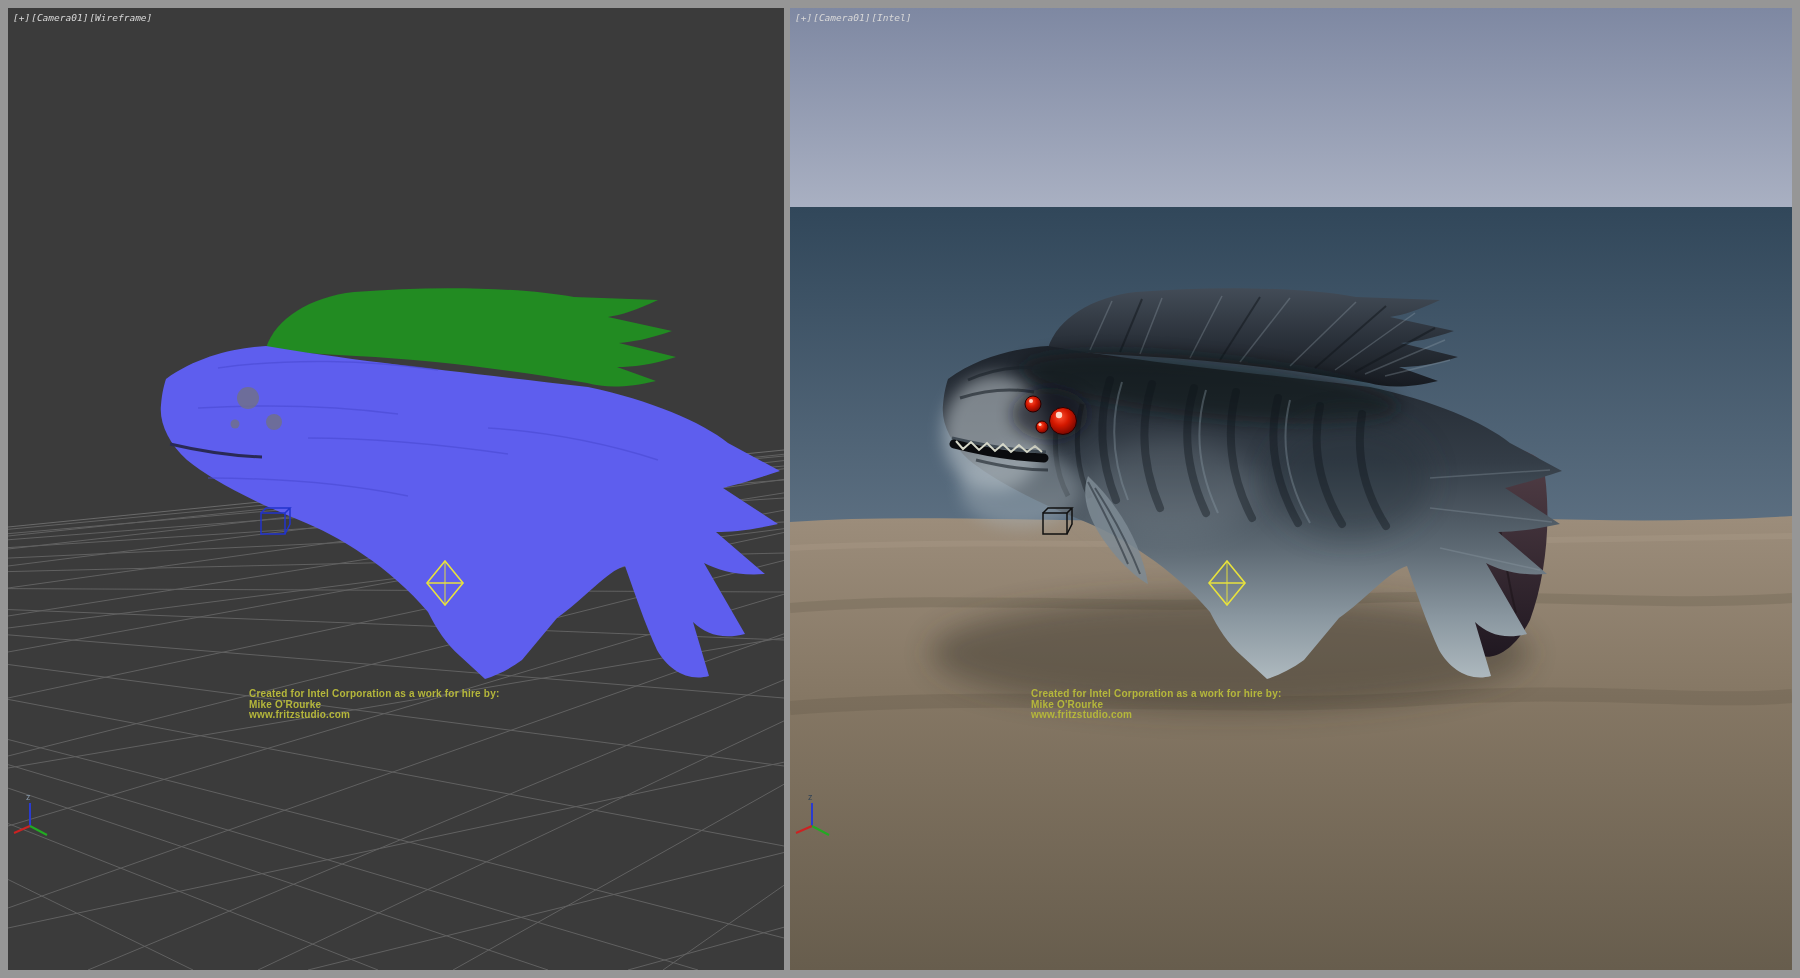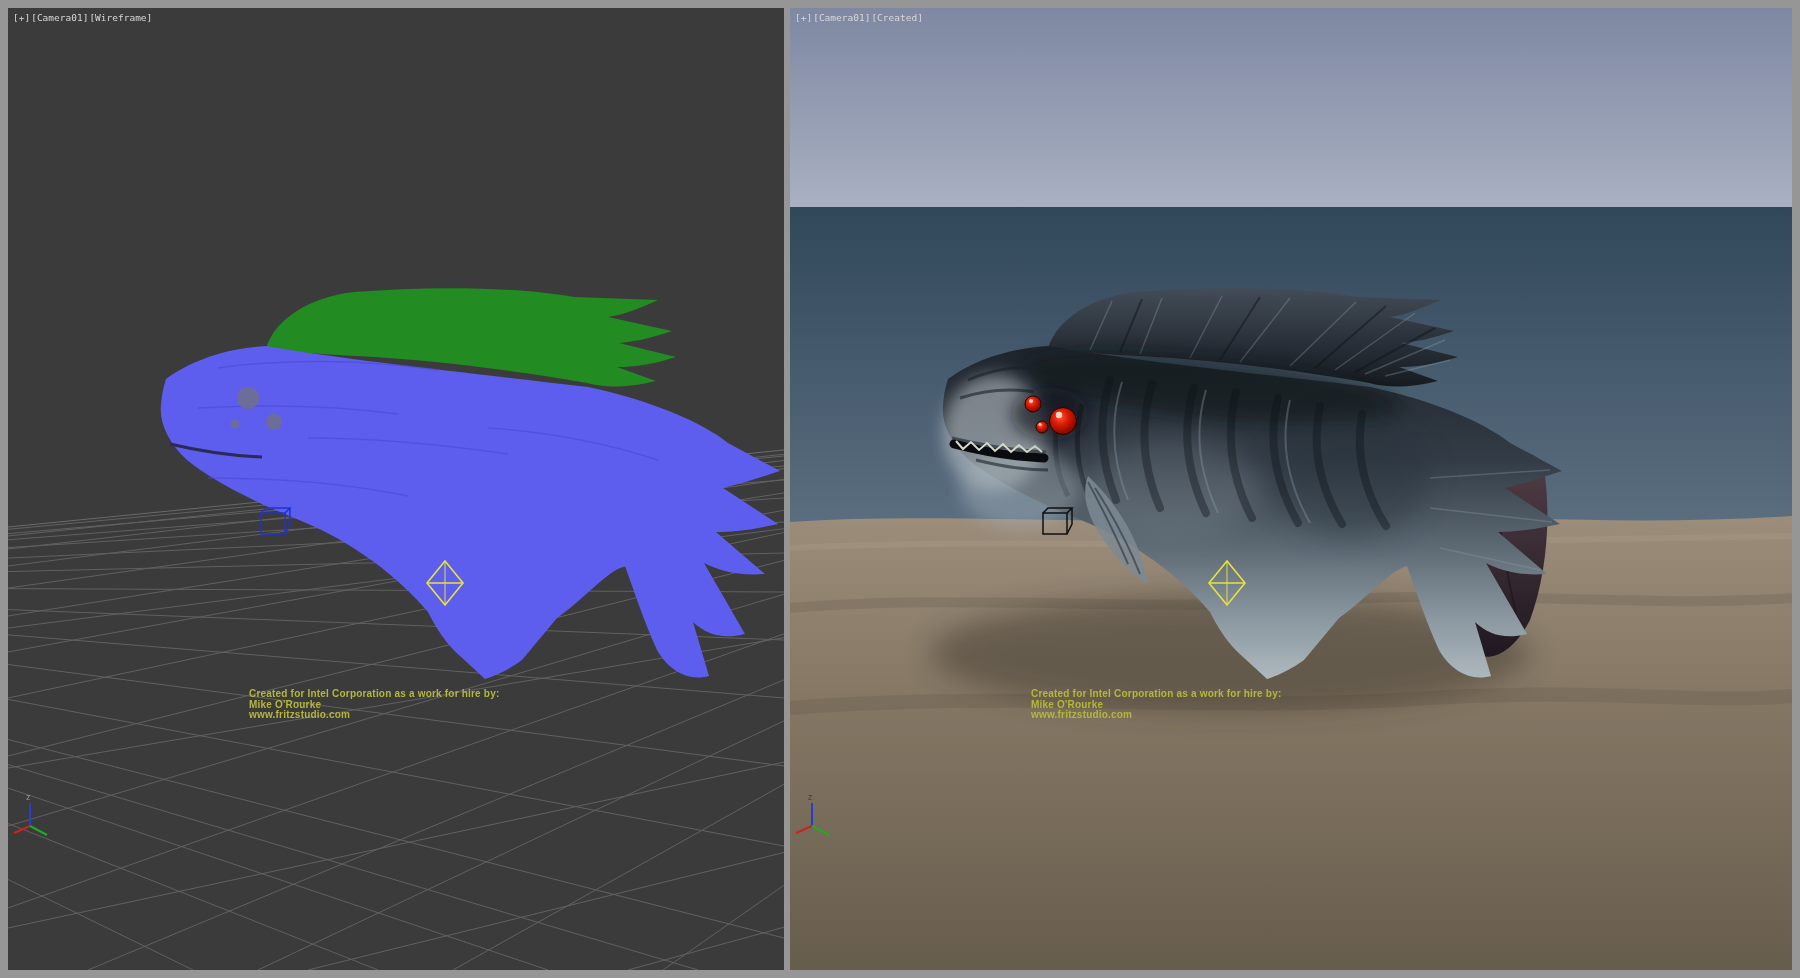--- a/index.html
+++ b/index.html
@@ -9,21 +9,21 @@
   .viewport { position:absolute; top:8px; height:962px; overflow:hidden; }
   .viewport.left  { left:8px;   width:776px;  background:#3b3b3b; }
   .viewport.right { left:790px; width:1002px; background:#4a5a6a; }
   svg.scene { position:absolute; left:0; top:0; }
   .sky { position:absolute; left:0; top:0; width:100%; height:199px;
          background:linear-gradient(#7e88a2,#a9b0c2); }
   .sea { position:absolute; left:0; top:199px; width:100%; height:331px;
          background:linear-gradient(#31475a,#5d7082); }
   .vp-label { position:absolute; top:4px; left:5px; z-index:6;
               font-family:"DejaVu Sans Mono", monospace; font-size:9.5px;
-              color:#d8d8d8; letter-spacing:0; }
+              color:#d8d8d8; letter-spacing:0;font-style:italic; }
   .vp-label span { margin-right:1px; cursor:default; }
   .credits { position:absolute; left:241px; top:681px; z-index:5;
              color:#b5b73b; font-size:10px; font-weight:bold; line-height:10.5px;
              letter-spacing:.2px; }
 </style>
 </head>
 <body>
 
 <div class="frame">
 
@@ -156,21 +156,21 @@
       <div>www.fritzstudio.com</div>
     </div>
   </div>
 
   <div class="viewport right">
 
     <div class="sky"></div>
     <div class="sea"></div>
 
     <div class="vp-label">
-      <span>[+]</span><span>[Camera01]</span><span>[Created]</span>
+      <span>[+]</span><span>[Camera01]</span><span>[Intel]</span>
     </div>
 
     <svg class="scene" width="1002" height="962">
 
       <path d="M0,514 C140,504 300,518 470,510 C650,503 820,520 1002,508 L1002,962 L0,962 Z" fill="url(#groundGrad)"></path>
       <g fill="none">
         <path d="M0,540 C250,528 500,545 760,532 L1002,528" stroke="#b3a48f" stroke-width="6" opacity="0.25"></path>
         <path d="M0,600 C180,585 360,605 540,592 C700,582 860,600 1002,590" stroke="#4e463a" stroke-width="10" opacity="0.18"></path>
         <path d="M0,700 C220,682 430,705 640,690 C800,680 920,696 1002,688" stroke="#443c31" stroke-width="14" opacity="0.15"></path>
       </g>

